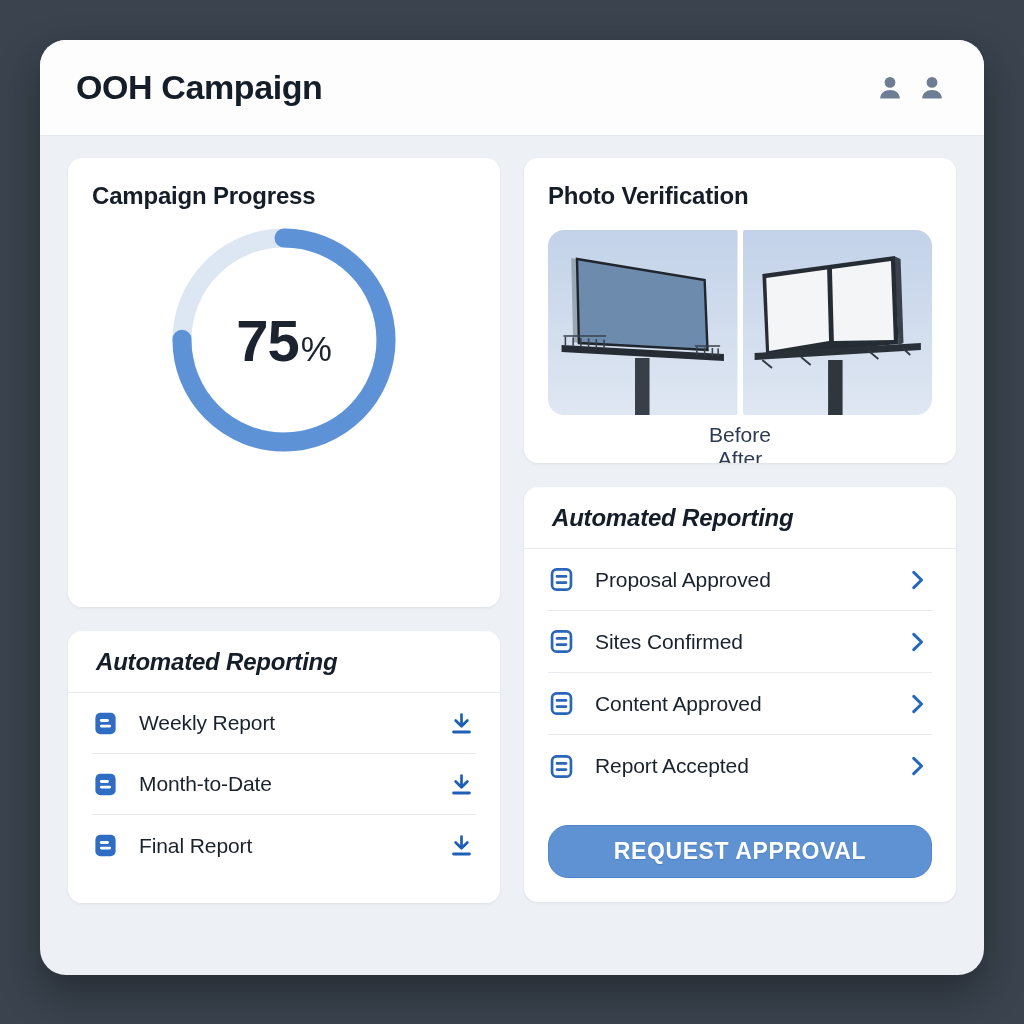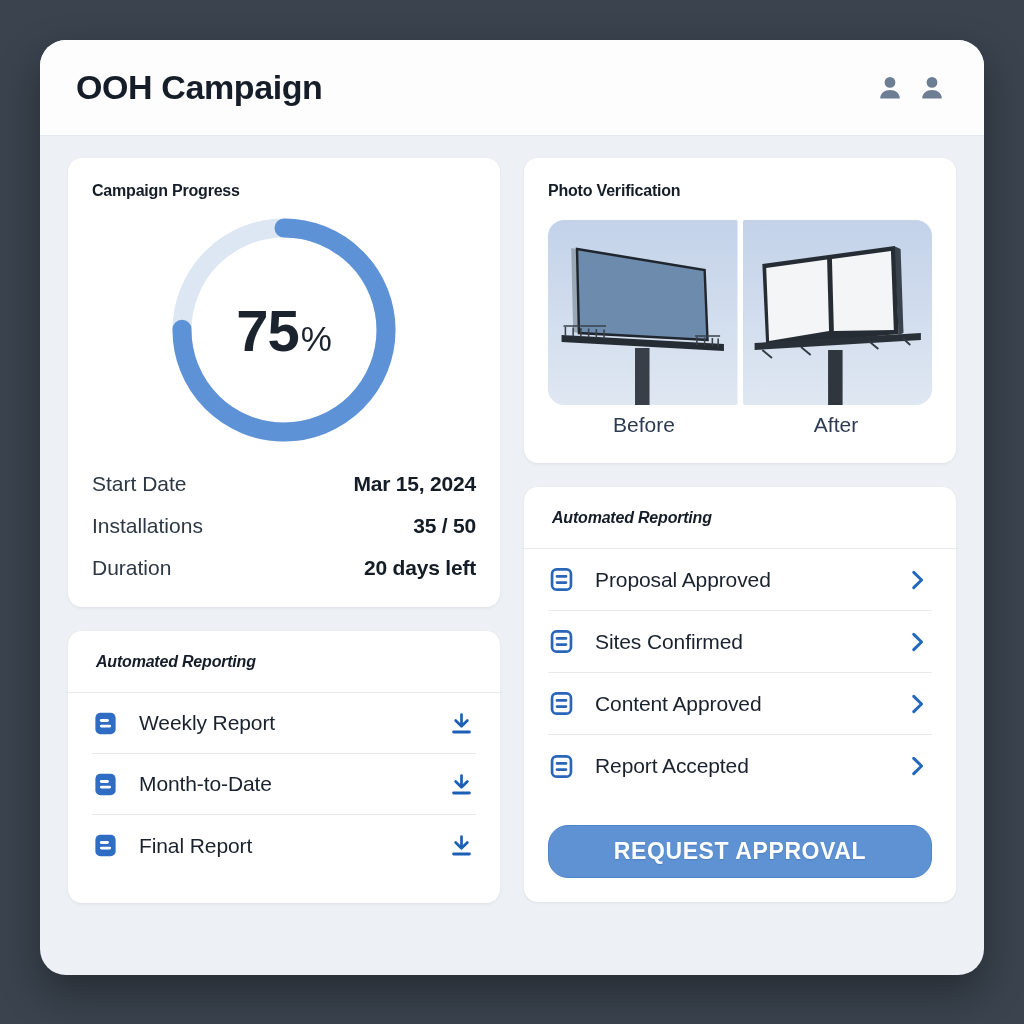--- a/index.html
+++ b/index.html
@@ -48,21 +48,21 @@
     flex:1;display:flex;gap:24px;padding:22px 28px 28px;
   }
   .col{flex:1;display:flex;flex-direction:column;gap:24px;min-width:0;}
 
   .card{
     background:var(--card-bg);border-radius:14px;
     box-shadow:0 1px 3px rgba(16,24,40,.07);
     display:flex;flex-direction:column;overflow:hidden;
   }
   .card-title{
-    font-size:16px;font-weight:700;color:var(--ink);letter-spacing:-.2px;
+    font-size:24px;font-weight:700;color:var(--ink);letter-spacing:-.2px;
   }
   .pad-title{padding:24px 24px 0;}
 
   
   .card-progress{height:449px;}
   .ring-wrap{
     position:relative;align-self:center;margin-top:18px;
     width:224px;height:224px;text-align:center;
   }
   .ring-wrap svg{display:block;}
@@ -98,21 +98,21 @@
 
   
   .card-photos{height:305px;}
   .photos{display:flex;gap:5px;padding:20px 24px 0;}
   .photo{
     flex:1;height:185px;overflow:hidden;position:relative;cursor:pointer;
   }
   .photo.left{border-radius:16px 2px 2px 16px;}
   .photo.right{border-radius:2px 16px 16px 2px;}
   .photo svg{display:block;width:100%;height:100%;}
-  .photo-labels{display:flex;padding:8px 24px 0;}
+  .photo-labels{display:flex;padding:8px 24px 0;flex-direction:column;}
   .photo-label{flex:1;text-align:center;font-size:21px;font-weight:500;color:var(--photo-label);}
 
   
   .card-approvals{height:415px;}
   .row.approval{height:62px;}
   .approve-btn{
     margin:auto 24px 24px;height:53px;border-radius:20px;
     background:var(--btn-blue);border:1.5px solid var(--btn-border);
     color:#fff;font-family:inherit;font-size:23px;font-weight:700;letter-spacing:.6px;
     cursor:pointer;text-shadow:0 1px 1px rgba(30,70,130,.25);
@@ -148,34 +148,20 @@
         <div class="ring-wrap">
           <svg width="224" height="224" viewBox="0 0 224 224">
             <circle cx="112" cy="112" r="102" fill="none" stroke="#dde7f3" stroke-width="19"></circle>
             <circle cx="112" cy="112" r="102" fill="none" stroke="#5e92d6" stroke-width="19" stroke-linecap="round" transform="rotate(-90 112 112)" stroke-dasharray="480.6636759992383 640.8849013323178"></circle>
           </svg>
           <div class="ring-center">
             <div class="pct">
               <span class="pct-num">75</span>
               <span class="pct-sign">%</span>
             </div>
-          </div>
-        </div>
-        <div class="stats">
-          <div class="stat-row">
-            <span class="stat-label">Start Date</span>
-            <span class="stat-value">Mar 15, 2024</span>
-          </div>
-          <div class="stat-row">
-            <span class="stat-label">Installations</span>
-            <span class="stat-value">35 / 50</span>
-          </div>
-          <div class="stat-row">
-            <span class="stat-label">Duration</span>
-            <span class="stat-value">20 days left</span>
           </div>
         </div>
       </div>
 
       <div class="card card-reports">
         <div class="list-header">
           <div class="card-title">Automated Reporting</div>
         </div>
         <div class="rows">
 

